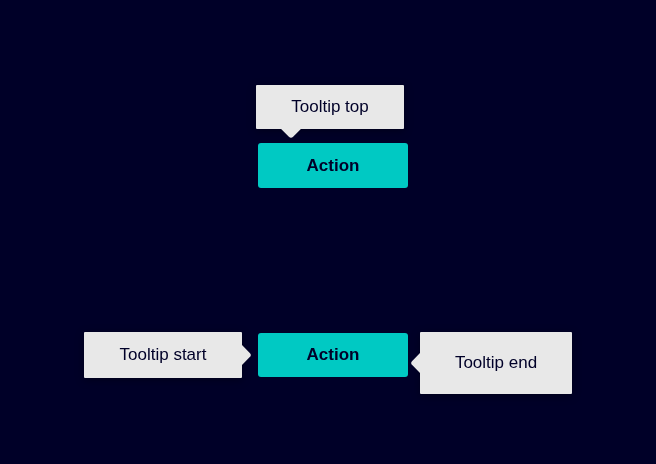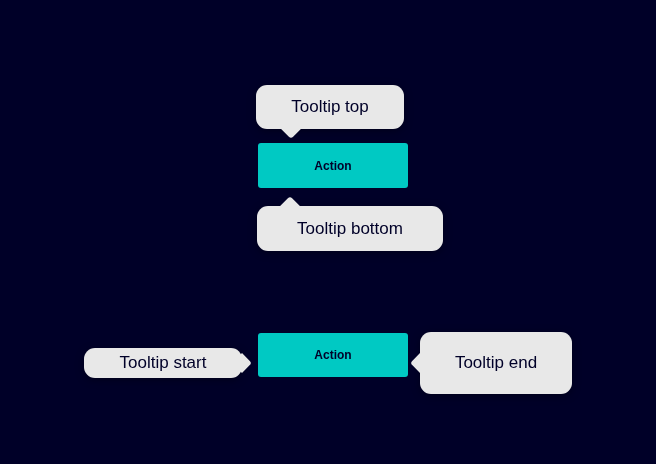--- a/index.html
+++ b/index.html
@@ -9,21 +9,21 @@
     font-family: "Liberation Sans", sans-serif;
     overflow: hidden;
     position: relative;
   }
   .stage { position: absolute; inset: 0; }
 
   .tooltip {
     position: absolute;
     background: var(--tooltip-bg, #e8e8e8);
     color: var(--tooltip-text, #000028);
-    border-radius: 11px;
+    border-radius: 1px;
     display: flex;
     align-items: center;
     justify-content: center;
     font-size: 17px;
     box-shadow: 0 2px 8px rgba(0,0,0,0.35);
   }
   .tooltip .label { position: relative; z-index: 2; white-space: nowrap; }
 
   .caret {
     position: absolute;
@@ -38,58 +38,54 @@
   .caret.right { right: -7px;  border-top-right-radius: 3px; top: 50%; margin-top: -7px; }
   .caret.left  { left: -7px;   border-bottom-left-radius: 3px; top: 50%; margin-top: -7px; }
 
   .action-btn {
     position: absolute;
     background: var(--action-bg, #00c9c3);
     color: var(--action-text, #000028);
     border: none;
     border-radius: 3px;
     font-family: "Liberation Sans", sans-serif;
-    font-size: 12px;
+    font-size: 17px;
     font-weight: bold;
     display: flex;
     align-items: center;
     justify-content: center;
     cursor: pointer;
   }
 
   
   .tooltip-top    { left: 256px; top: 85px;  width: 148px; height: 44px; }
   .tooltip-top .caret.down { left: 28px; }
   .action-top     { left: 258px; top: 143px; width: 150px; height: 45px; }
   .tooltip-bottom { left: 257px; top: 206px; width: 186px; height: 45px; }
   .tooltip-bottom .caret.up { left: 26px; }
 
   
-  .tooltip-start  { left: 84px;  top: 348px; width: 158px; height: 30px; }
+  .tooltip-start  { left: 84px;  top: 332px; width: 158px; height: 46px; }
   .action-bottom  { left: 258px; top: 333px; width: 150px; height: 44px; }
   .tooltip-end    { left: 420px; top: 332px; width: 152px; height: 62px; }
 </style>
 </head>
 <body>
 
 <div class="stage">
 
   <div class="tooltip tooltip-top">
     <span class="label">Tooltip top</span>
     <span class="caret down"></span>
   </div>
 
   <button class="action-btn action-top">
     <span class="label">Action</span>
   </button>
 
-  <div class="tooltip tooltip-bottom">
-    <span class="label">Tooltip bottom</span>
-    <span class="caret up"></span>
-  </div>
 
   <div class="tooltip tooltip-start">
     <span class="label">Tooltip start</span>
     <span class="caret right"></span>
   </div>
 
   <button class="action-btn action-bottom">
     <span class="label">Action</span>
   </button>
 

